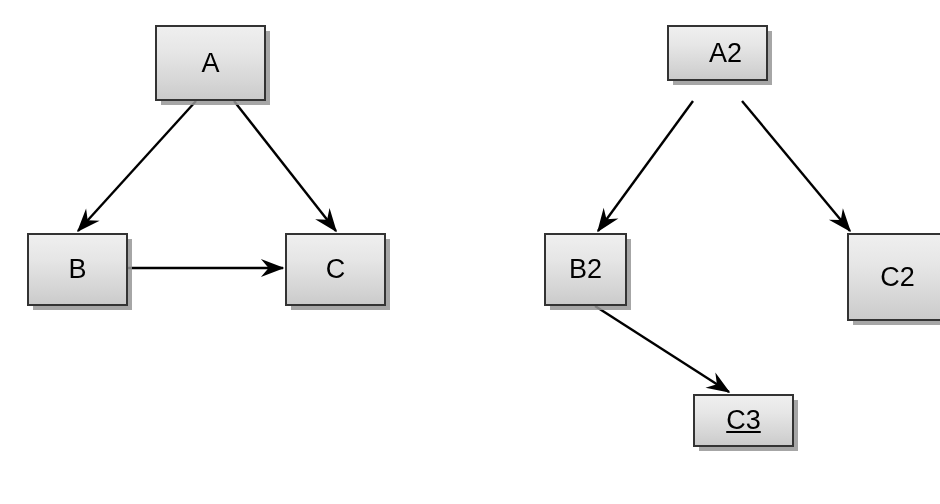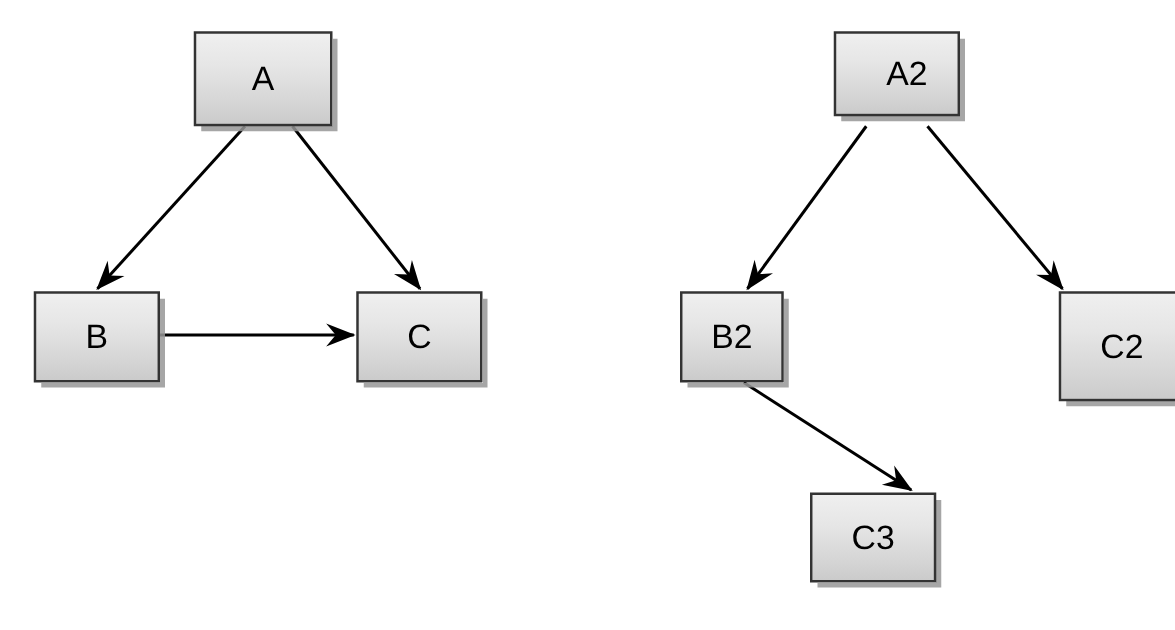--- a/index.html
+++ b/index.html
@@ -73,29 +73,29 @@
   </div>
 
   <div class="node" style="left:27px; top:233px; width:101px; height:73px;">
     <span class="node-label">B</span>
   </div>
 
   <div class="node" style="left:285px; top:233px; width:101px; height:73px;">
     <span class="node-label">C</span>
   </div>
 
-  <div class="node" style="left:667px; top:25px; width:101px; height:68px;padding-left:16px;">
+  <div class="node" style="left:667px; top:25px; width:101px; height:56px;padding-left:16px;">
     <span class="node-label">A2</span>
   </div>
 
   <div class="node" style="left:544px; top:233px; width:83px; height:73px;">
     <span class="node-label">B2</span>
   </div>
 
   <div class="node" style="left:800px; top:233px; width:101px; height:88px;margin-left:47px;">
     <span class="node-label">C2</span>
   </div>
 
-  <div class="node" style="left:648px; top:394px; width:101px; height:72px;">
+  <div class="node" style="left:693px; top:394px; width:101px; height:53px;text-decoration:underline;">
     <span class="node-label">C3</span>
   </div>
 
 </div>
 
 </body></html>

